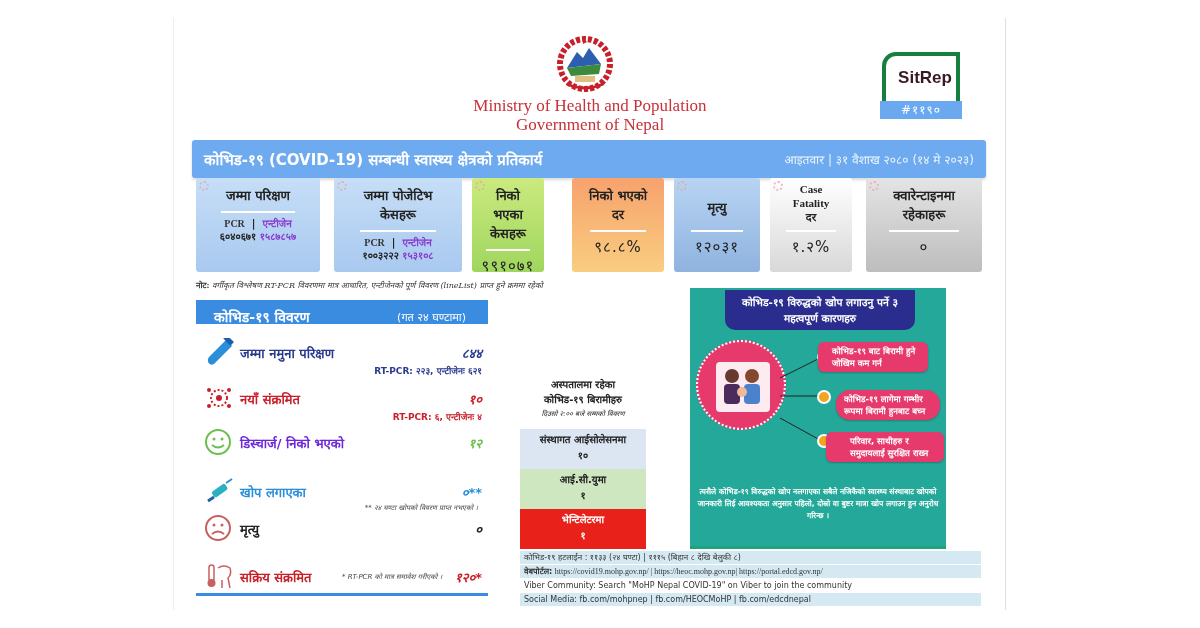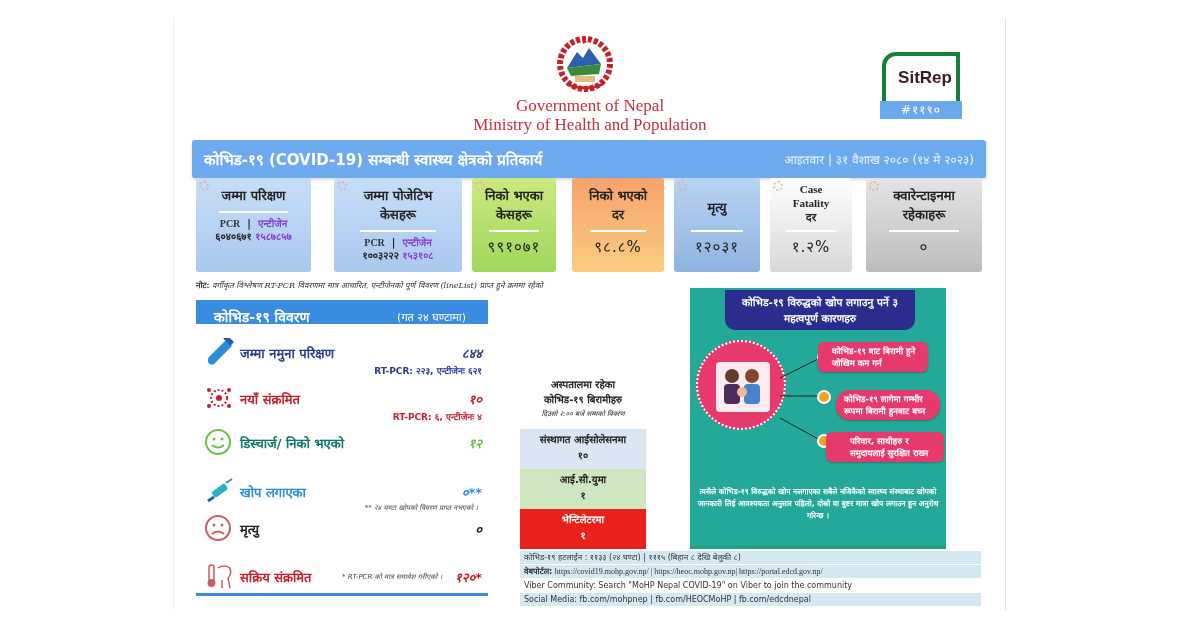--- a/index.html
+++ b/index.html
@@ -25,23 +25,23 @@
   .card { position: absolute; top: 0; height: 94px; border-radius: 3px; text-align: center; color: #222; font-weight: bold; }
   .card .title { font-size: 13px; line-height: 19px; padding-top: 8px; }
   .card .title.small { font-size: 11px; line-height: 14px; padding-top: 4px; font-family: "Liberation Serif", serif; }
   .card .rule { width: 60%; height: 2px; background: #fff; margin: 6px auto 4px; }
   .card .value { font-size: 15px; font-weight: normal; letter-spacing: 1px; }
   .card .sub { font-size: 10px; font-weight: bold; line-height: 13px; }
   .card .sub .pcr { color: #333; font-family: "Liberation Serif", serif; }
   .card .sub .ag { color: #8a3bd0; }
   .card .virus-mark { position: absolute; left: 3px; top: 3px; width: 10px; height: 10px; border-radius: 50%; border: 2px dotted #e6a4a4; opacity: .7; }
 
-  .c1 { left: 0; width: 115px; background: linear-gradient(#c6def7, #a9c9ef); }
+  .c1 { left: 0; width: 124px; background: linear-gradient(#c6def7, #a9c9ef); }
   .c2 { left: 138px; width: 128px; background: linear-gradient(#c6def7, #a9c9ef); }
-  .c3 { left: 276px; width: 84px; background: linear-gradient(#cbea7e, #9fd65e); }
+  .c3 { left: 276px; width: 72px; background: linear-gradient(#cbea7e, #9fd65e); }
   .c4 { left: 376px; width: 92px; background: linear-gradient(#f7a26d, #f9cd80); }
   .c5 { left: 478px; width: 86px; background: linear-gradient(#b8d4f3, #8fb3df); }
   .c6 { left: 574px; width: 82px; background: linear-gradient(#ffffff, #d8d8d8); }
   .c7 { left: 670px; width: 116px; background: linear-gradient(#e4e4e4, #bdbdbd); }
 
   .note { position: absolute; left: 196px; top: 279px; font-size: 8px; font-style: italic; color: #333; font-family: "DejaVu Serif", serif; }
   .note b { font-style: normal; }
 
   
   .panel-head { position: absolute; left: 196px; top: 300px; width: 292px; height: 24px; background: #3a8ce0; color: #fff; display: flex; align-items: center; justify-content: space-between; padding: 8px 22px 0 18px; }
@@ -92,22 +92,22 @@
   <svg width="64" height="60" viewBox="0 0 64 60">
     <circle cx="32" cy="30" r="25" fill="none" stroke="#c8202a" stroke-width="6" stroke-dasharray="4 2"></circle>
     <path d="M14 34 L24 18 L30 24 L36 14 L48 30 Z" fill="#2c5fb0"></path>
     <path d="M14 34 L48 30 L46 40 L18 42 Z" fill="#3c8a3c"></path>
     <rect x="22" y="42" width="20" height="6" fill="#e0c080"></rect>
     <path d="M14 50 Q32 58 50 50" stroke="#c8202a" stroke-width="3" fill="none"></path>
     <path d="M30 4 L34 8 L30 10 Z" fill="#c8202a"></path>
   </svg>
 </div>
 <div class="gov-title">
+  <div>Ministry of Health and Population</div>
   <div>Government of Nepal</div>
-  <div>Ministry of Health and Population</div>
 </div>
 <div class="sitrep">
   <div class="sitrep-label">SitRep</div>
 </div>
 <div class="sitrep-num">#११९०</div>
 
 <div class="banner">
   <span class="banner-title">कोभिड-१९ (COVID-19) सम्बन्धी स्वास्थ्य क्षेत्रको प्रतिकार्य</span>
   <span class="banner-date">आइतवार | ३१ वैशाख २०८० (१४ मे २०२३)</span>
 </div>
@@ -196,21 +196,21 @@
 
   <div class="row" style="top:96px;">
     <span class="ic">
       <svg width="30" height="28" viewBox="0 0 30 28">
           <circle cx="14" cy="14" r="12" fill="none" stroke="#6cbf4a" stroke-width="2"></circle>
           <circle cx="10" cy="11" r="1.5" fill="#6cbf4a"></circle>
           <circle cx="18" cy="11" r="1.5" fill="#6cbf4a"></circle>
           <path d="M8 17 Q14 22 20 17" stroke="#6cbf4a" stroke-width="2" fill="none"></path>
         </svg>
     </span>
-    <span class="lbl" style="color:#0f766e;text-align:center;">डिस्चार्ज/ निको भएको</span>
+    <span class="lbl" style="color:#6d28d9;text-align:center;">डिस्चार्ज/ निको भएको</span>
     <span class="val" style="color:#6cbf4a;">१२</span>
   </div>
 
   <div class="row" style="top:145px;">
     <span class="ic">
       <svg width="30" height="28" viewBox="0 0 30 28">
           <rect x="8" y="10" width="16" height="7" rx="2" transform="rotate(-35 16 14)" fill="#2ab0c0"></rect>
           <line x1="22" y1="6" x2="28" y2="2" stroke="#2a8fd8" stroke-width="2"></line>
           <line x1="4" y1="24" x2="10" y2="20" stroke="#1a5fb0" stroke-width="3"></line>
         </svg>

